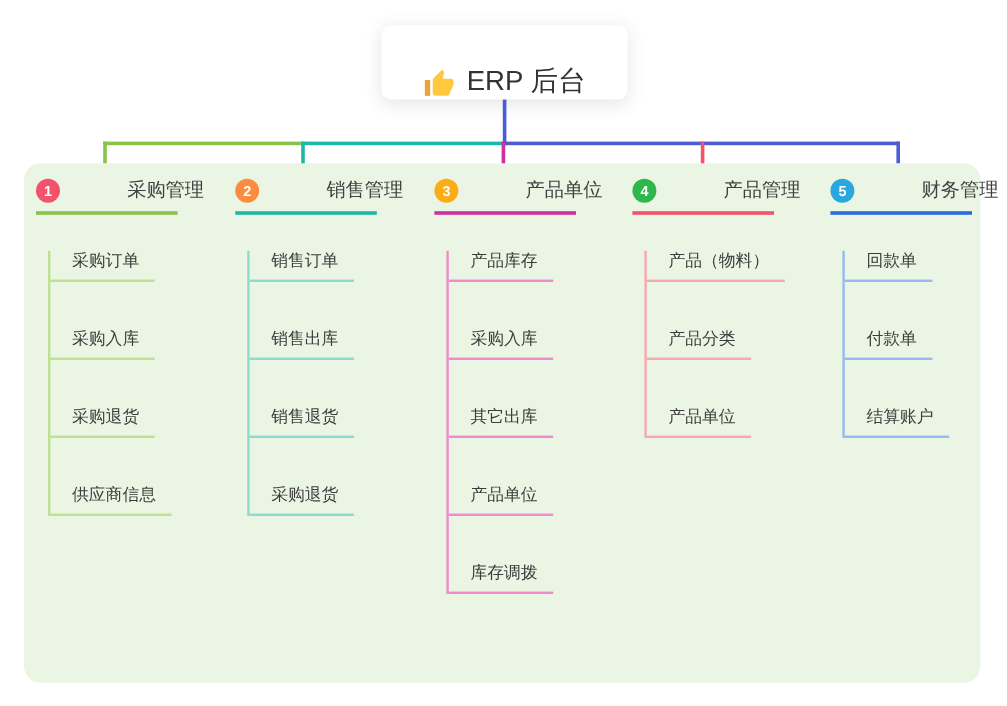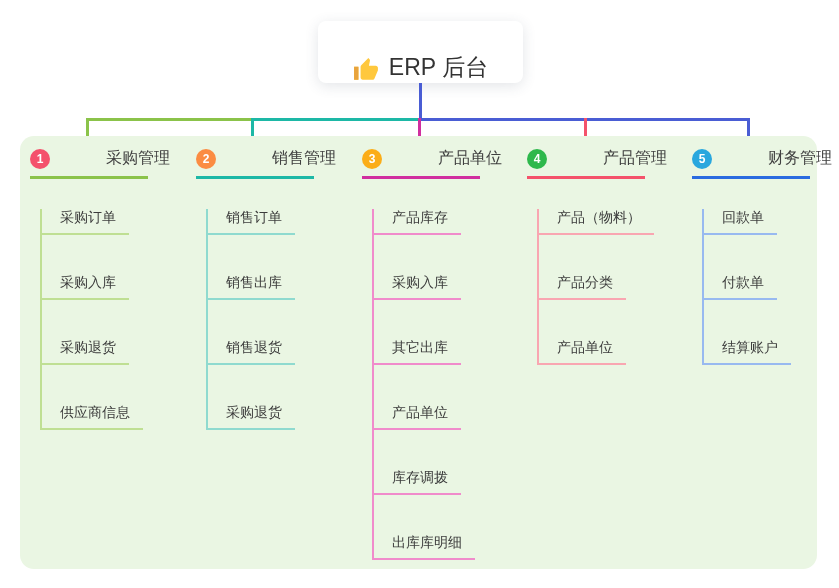--- a/index.html
+++ b/index.html
@@ -119,21 +119,20 @@
       <div class="branch-header">
         <span class="badge">3</span>
         <span class="branch-label">产品单位</span>
       </div>
       <div class="children">
         <div class="child">产品库存</div>
         <div class="child">采购入库</div>
         <div class="child">其它出库</div>
         <div class="child">产品单位</div>
         <div class="child">库存调拨</div>
-        <div class="child">出库库明细</div>
       </div>
     </div>
     <div class="branch b3" style="--main: #F4526B; --light: #F9A6B1; --badge: #2EB84C;">
       <div class="branch-header">
         <span class="badge">4</span>
         <span class="branch-label">产品管理</span>
       </div>
       <div class="children">
         <div class="child">产品（物料）</div>
         <div class="child">产品分类</div>

